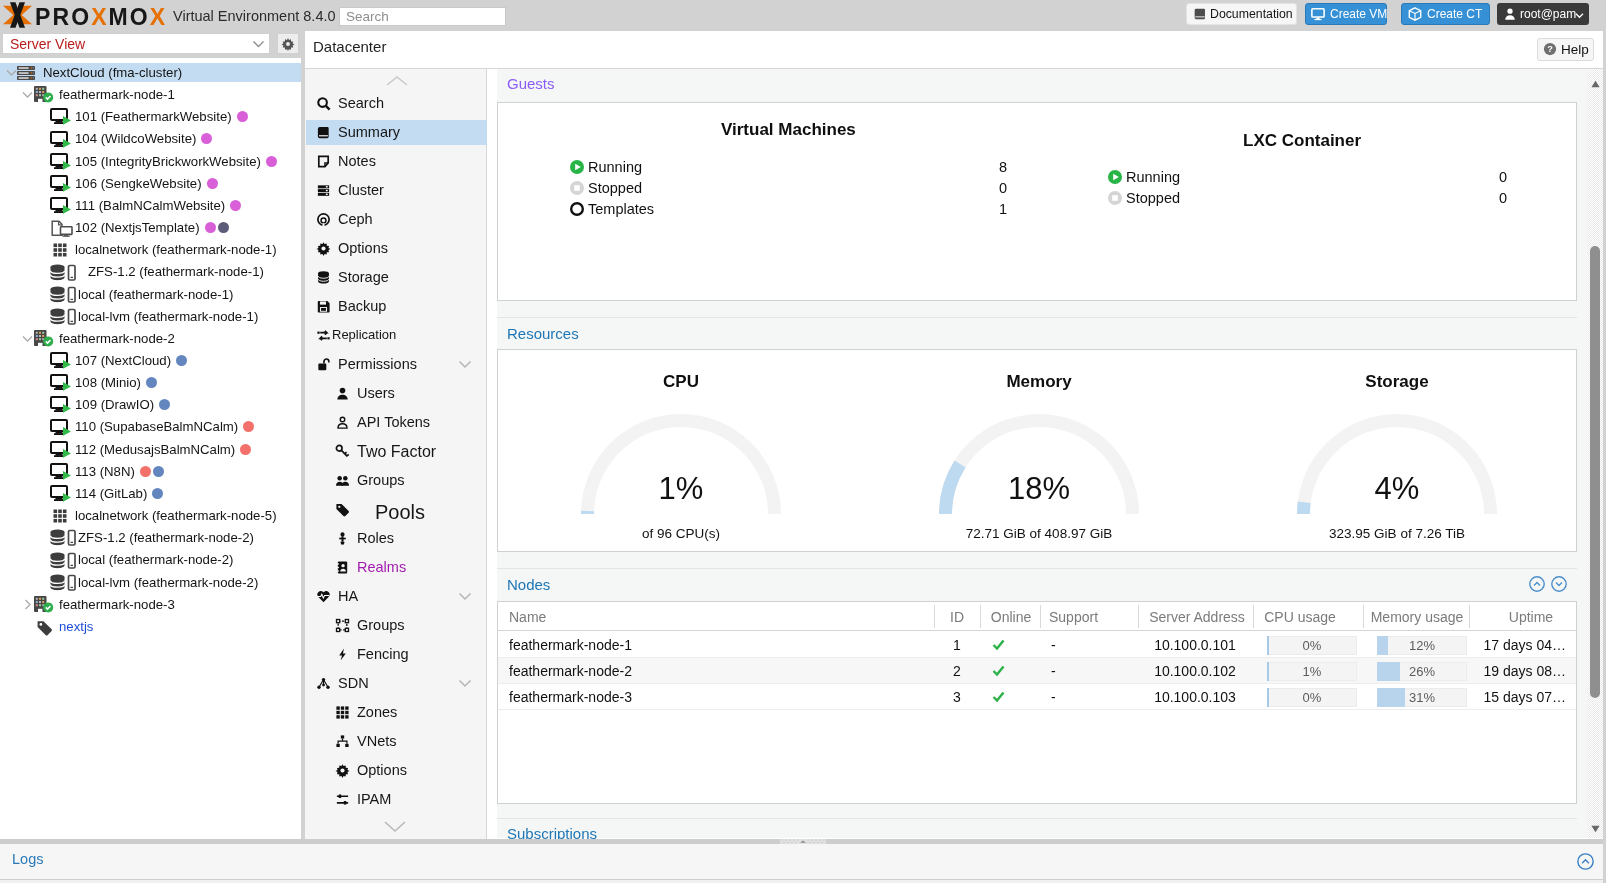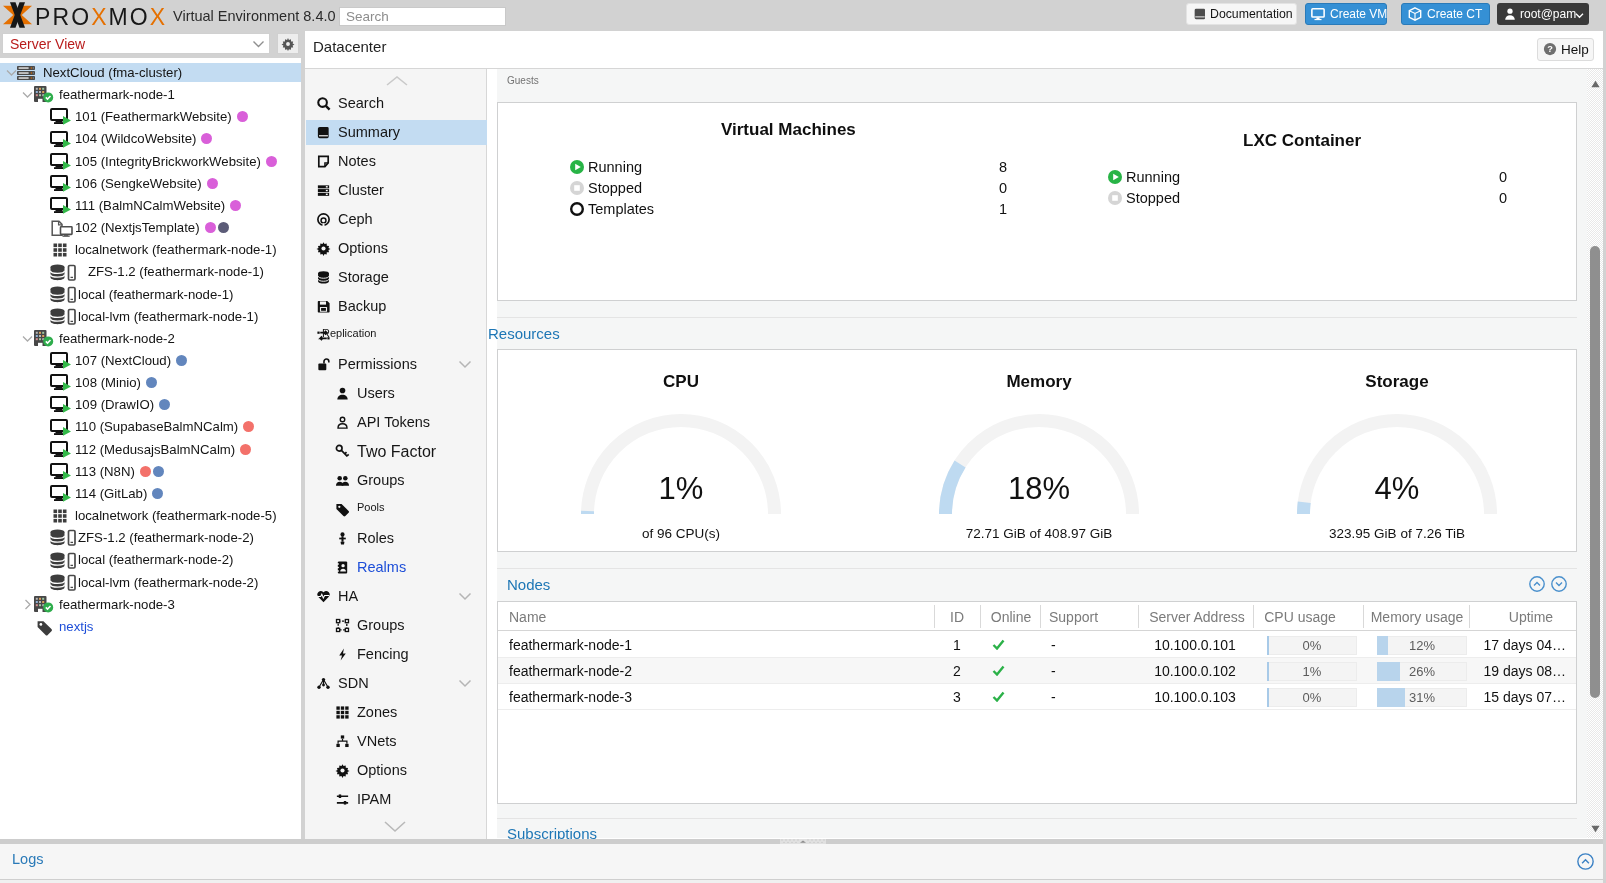--- a/index.html
+++ b/index.html
@@ -1,20 +1,20 @@
 <!DOCTYPE html>
 <html><head><meta charset="utf-8"><style>html,body{margin:0;padding:0;}body{width:1606px;height:883px;position:relative;overflow:hidden;font-family:'Liberation Sans',sans-serif;background:#fff;-webkit-font-smoothing:antialiased;}.ab{position:absolute;}.tl{white-space:nowrap;}</style></head><body>
 <div class="ab" style="left:0;top:0;width:1606px;height:31px;background:#d2d2d2"></div>
 <svg class="ab" style="left:2px;top:1px" width="31" height="28" viewBox="0 0 31 28">
     <path d="M1 4.8 L9.5 4.8 L30 23.2 L21.5 23.2 Z" fill="#E57000"></path>
     <path d="M21.5 4.8 L30 4.8 L9.5 23.2 L1 23.2 Z" fill="#E57000"></path>
     <path d="M8 1.2 L13.5 1.2 L23 26.8 L17.5 26.8 Z" fill="#171717"></path>
     <path d="M17.5 1.2 L23 1.2 L13.5 26.8 L8 26.8 Z" fill="#171717"></path>
   </svg>
-<div class="ab tl" style="left:35px;top:4px;font-size:23px;font-weight:normal;letter-spacing:2.1px;color:#171717">PRO<span style="color:#E57000">X</span>MO<span style="color:#E57000">X</span></div>
+<div class="ab tl" style="left:35px;top:4px;font-size:23px;font-weight:bold;letter-spacing:2.1px;color:#171717">PRO<span style="color:#E57000">X</span>MO<span style="color:#E57000">X</span></div>
 <div class="ab tl" style="left:173px;top:8px;font-size:14.5px;color:#2b2b2b">Virtual Environment 8.4.0</div>
 <div class="ab" style="left:339px;top:7px;width:165px;height:17px;background:#fff;border:1px solid #c9c9c9;"></div>
 <div class="ab tl" style="left:346px;top:9px;font-size:13.5px;color:#8d8d8d">Search</div>
 <div class="ab" style="left:1186px;top:3px;width:111px;height:22px;background:#f6f6f6;border:1px solid #e3e3e3;border-radius:3px;box-sizing:border-box"></div>
 <svg class="ab" style="left:1193px;top:7px" width="14" height="14" viewBox="0 0 16 16">
     <path d="M3.5 2 h9 a1.2 1.2 0 0 1 1.2 1.2 v9.6 a1.2 1.2 0 0 1 -1.2 1.2 h-9 a1.6 1.6 0 0 1 -1.6-1.6 v-8.8 a1.6 1.6 0 0 1 1.6-1.6z" fill="#4d4d4d"></path>
     <path d="M2.6 11.3 h10.8" stroke="#f6f6f6" stroke-width="1.1"></path>
   </svg>
 <div class="ab tl" style="left:1210px;top:7px;font-size:12.3px;color:#151515">Documentation</div>
 <div class="ab" style="left:1305px;top:3px;width:82px;height:22px;background:#3590d5;border:1px solid #2a7ab8;border-radius:3px;box-sizing:border-box"></div>
@@ -369,21 +369,21 @@
     <rect x="4.2" y="8.6" width="7.6" height="5" fill="#f5f5f5"></rect>
     <rect x="5.4" y="9.6" width="5.2" height="3" fill="#111"></rect>
   </svg>
 <div class="ab tl" style="left:338px;top:298px;font-size:14.5px;color:#161616">Backup</div>
 <svg style="position:absolute;left:316px;top:328px" width="15" height="15" viewBox="0 0 16 16">
     <path d="M4.5 5 h7 l-2-2 M11.5 5 l-2 2" stroke="#111" stroke-width="1.8" fill="none"></path>
     <path d="M11.5 11 h-7 l2-2 M4.5 11 l2 2" stroke="#111" stroke-width="1.8" fill="none"></path>
     <rect x="1.5" y="3.8" width="2.4" height="2.4" fill="#111"></rect>
     <rect x="12.1" y="9.8" width="2.4" height="2.4" fill="#111"></rect>
   </svg>
-<div class="ab tl" style="left:322px;top:327px;font-size:11px;color:#161616">Replication</div>
+<div class="ab tl" style="left:332px;top:327px;font-size:13px;color:#161616">Replication</div>
 <svg style="position:absolute;left:316px;top:357px" width="15" height="15" viewBox="0 0 16 16">
     <rect x="2.5" y="7" width="8.5" height="7" rx="1" fill="#111"></rect>
     <path d="M8.5 7 v-2.2 a2.6 2.6 0 0 1 5.2 0 v1" fill="none" stroke="#111" stroke-width="1.7"></path>
   </svg>
 <div class="ab tl" style="left:338px;top:356px;font-size:14.5px;color:#161616">Permissions</div>
 <svg class="ab" style="left:458px;top:360px" width="14" height="9" viewBox="0 0 14 9">
     <path d="M1.5 1.5 L7 7 L12.5 1.5" stroke="#b5b5b5" stroke-width="1.5" fill="none"></path>
   </svg>
 <svg style="position:absolute;left:335px;top:386px" width="15" height="15" viewBox="0 0 16 16">
     <circle cx="8" cy="4.8" r="3" fill="#111"></circle>
@@ -404,37 +404,37 @@
     <circle cx="5" cy="5.5" r="2.4" fill="#111"></circle>
     <circle cx="11" cy="5.5" r="2.4" fill="#111"></circle>
     <path d="M1 13.5 c0-2.6 1.8-4.2 4-4.2 s4 1.6 4 4.2z" fill="#111"></path>
     <path d="M7 13.5 c0-2.6 1.8-4.2 4-4.2 s4 1.6 4 4.2z" fill="#111"></path>
   </svg>
 <div class="ab tl" style="left:357px;top:472px;font-size:14.5px;color:#161616">Groups</div>
 <svg style="position:absolute;left:335px;top:502px" width="15" height="15" viewBox="0 0 16 16">
     <path d="M1.5 2 h5.5 l7.5 7.5 a1.4 1.4 0 0 1 0 2 l-3.5 3.5 a1.4 1.4 0 0 1 -2 0 l-7.5-7.5 z" fill="#111"></path>
     <circle cx="4.6" cy="5.1" r="1.2" fill="#f5f5f5"></circle>
   </svg>
-<div class="ab tl" style="left:357px;top:501px;font-size:11px;color:#161616">Pools</div>
+<div class="ab tl" style="left:375px;top:501px;font-size:20px;color:#161616">Pools</div>
 <svg style="position:absolute;left:335px;top:531px" width="15" height="15" viewBox="0 0 16 16">
     <circle cx="8" cy="3.6" r="2.2" fill="#111"></circle>
     <rect x="6.9" y="5.5" width="2.2" height="6" fill="#111"></rect>
     <path d="M4.5 8 h7" stroke="#111" stroke-width="1.8"></path>
     <path d="M5.9 11.5 h4.2 l-.5 3 h-3.2z" fill="#111"></path>
   </svg>
 <div class="ab tl" style="left:357px;top:530px;font-size:14.5px;color:#161616">Roles</div>
 <svg style="position:absolute;left:335px;top:560px" width="15" height="15" viewBox="0 0 16 16">
     <rect x="3" y="1.5" width="10" height="13" rx="1.2" fill="#111"></rect>
     <rect x="1.8" y="3.5" width="2.4" height="1.6" fill="#f5f5f5" rx=".5"></rect>
     <rect x="1.8" y="7.2" width="2.4" height="1.6" fill="#f5f5f5" rx=".5"></rect>
     <rect x="1.8" y="10.9" width="2.4" height="1.6" fill="#f5f5f5" rx=".5"></rect>
     <circle cx="8.6" cy="6" r="1.8" fill="#f5f5f5"></circle>
     <path d="M5.6 12.3 c0-1.9 1.3-3 3-3 s3 1.1 3 3z" fill="#f5f5f5"></path>
   </svg>
-<div class="ab tl" style="left:357px;top:559px;font-size:14.5px;color:#1d4ed8">Realms</div>
+<div class="ab tl" style="left:357px;top:559px;font-size:14.5px;color:#a21caf">Realms</div>
 <svg style="position:absolute;left:316px;top:589px" width="15" height="15" viewBox="0 0 16 16">
     <path d="M8 14 L2.6 8.4 a3.6 3.6 0 0 1 5.1-5.1 L8 3.6 l.3-.3 a3.6 3.6 0 0 1 5.1 5.1 z" fill="#111"></path>
     <path d="M2 8 h3 l1.2-2.4 1.6 4 1.4-2.6 h4.8" stroke="#fff" stroke-width="1.1" fill="none"></path>
   </svg>
 <div class="ab tl" style="left:338px;top:588px;font-size:14.5px;color:#161616">HA</div>
 <svg class="ab" style="left:458px;top:592px" width="14" height="9" viewBox="0 0 14 9">
     <path d="M1.5 1.5 L7 7 L12.5 1.5" stroke="#b5b5b5" stroke-width="1.5" fill="none"></path>
   </svg>
 <svg style="position:absolute;left:335px;top:618px" width="15" height="15" viewBox="0 0 16 16">
     <rect x="3.4" y="3.4" width="9.2" height="9.2" fill="none" stroke="#111" stroke-width="1.4" stroke-dasharray="2.4 1.6"></rect>
@@ -489,21 +489,21 @@
     <path d="M2 4.5 h12 M2 11.5 h12" stroke="#111" stroke-width="1.8"></path>
     <rect x="4" y="2.6" width="2.6" height="3.8" fill="#111"></rect>
     <rect x="9.4" y="9.6" width="2.6" height="3.8" fill="#111"></rect>
   </svg>
 <div class="ab tl" style="left:357px;top:791px;font-size:14.5px;color:#161616">IPAM</div>
 <svg class="ab" style="left:383px;top:820px" width="24" height="13" viewBox="0 0 24 13">
     <path d="M2 2 L12 11 L22 2" stroke="#b9b9b9" stroke-width="1.6" fill="none"></path>
   </svg>
 <div class="ab" style="left:488px;top:69px;width:1099px;height:769px;background:#fff;"></div>
 <div class="ab" style="left:497px;top:69px;width:1091px;height:769px;background:#f5f6f6;"></div>
-<div class="ab tl" style="left:507px;top:75px;font-size:10px;color:#737373">Guests</div>
+<div class="ab tl" style="left:507px;top:75px;font-size:15px;color:#8b5cf6">Guests</div>
 <div class="ab" style="left:497px;top:102px;width:1080px;height:199px;background:#fff;border:1px solid #cfd0d1;box-sizing:border-box"></div>
 <div class="ab tl" style="left:721px;top:120px;font-size:17px;font-weight:bold;color:#0f0f0f">Virtual Machines</div>
 <svg class="ab" style="left:570px;top:160px" width="14" height="14" viewBox="0 0 14 14">
     <circle cx="7" cy="7" r="7" fill="#28b446"></circle>
     <path d="M5.2 3.8 L10.8 7 L5.2 10.2z" fill="#fff"></path>
   </svg>
 <div class="ab tl" style="left:588px;top:159px;font-size:14.5px;color:#111">Running</div>
 <div class="ab tl" style="left:1007px;top:159px;font-size:14.5px;color:#111;width:40px;text-align:right;transform:translateX(-100%)">8</div>
 <svg class="ab" style="left:570px;top:181px" width="14" height="14" viewBox="0 0 14 14">
     <circle cx="7" cy="7" r="7" fill="#d5d5d5"></circle>
@@ -523,21 +523,21 @@
   </svg>
 <div class="ab tl" style="left:1126px;top:169px;font-size:14.5px;color:#111">Running</div>
 <div class="ab tl" style="left:1507px;top:169px;font-size:14.5px;color:#111;width:40px;text-align:right;transform:translateX(-100%)">0</div>
 <svg class="ab" style="left:1108px;top:191px" width="14" height="14" viewBox="0 0 14 14">
     <circle cx="7" cy="7" r="7" fill="#d5d5d5"></circle>
     <rect x="4.2" y="4.2" width="5.6" height="5.6" fill="#fff"></rect>
   </svg>
 <div class="ab tl" style="left:1126px;top:190px;font-size:14.5px;color:#111">Stopped</div>
 <div class="ab tl" style="left:1507px;top:190px;font-size:14.5px;color:#111;width:40px;text-align:right;transform:translateX(-100%)">0</div>
 <div class="ab" style="left:497px;top:317px;width:1080px;height:1px;background:#e4e4e4"></div>
-<div class="ab tl" style="left:488px;top:325px;font-size:15px;color:#1d76b5">Resources</div>
+<div class="ab tl" style="left:507px;top:325px;font-size:15px;color:#1d76b5">Resources</div>
 <div class="ab" style="left:497px;top:349px;width:1080px;height:203px;background:#fff;border:1px solid #cfd0d1;box-sizing:border-box"></div>
 <div class="ab tl" style="left:681px;top:372px;font-size:17px;font-weight:bold;color:#0f0f0f;width:300px;text-align:center;margin-left:-150px">CPU</div>
 <svg class="ab" style="left:574px;top:407px" width="214" height="110" viewBox="574 407 214 110">
     <path d="M 587.50 514.00 A 93.50 93.50 0 0 1 774.50 514.00" stroke="#f3f3f3" stroke-width="13" fill="none"></path>
     <path d="M 587.50 514.00 A 93.50 93.50 0 0 1 587.55 511.06" stroke="#bedaf1" stroke-width="13" fill="none"></path>
   </svg>
 <div class="ab tl" style="left:681px;top:471px;font-size:31px;color:#111;width:300px;text-align:center;margin-left:-150px">1%</div>
 <div class="ab tl" style="left:681px;top:526px;font-size:13.5px;color:#111;width:360px;text-align:center;margin-left:-180px">of 96 CPU(s)</div>
 <div class="ab tl" style="left:1039px;top:372px;font-size:17px;font-weight:bold;color:#0f0f0f;width:300px;text-align:center;margin-left:-150px">Memory</div>
 <svg class="ab" style="left:932px;top:407px" width="214" height="110" viewBox="932 407 214 110">

